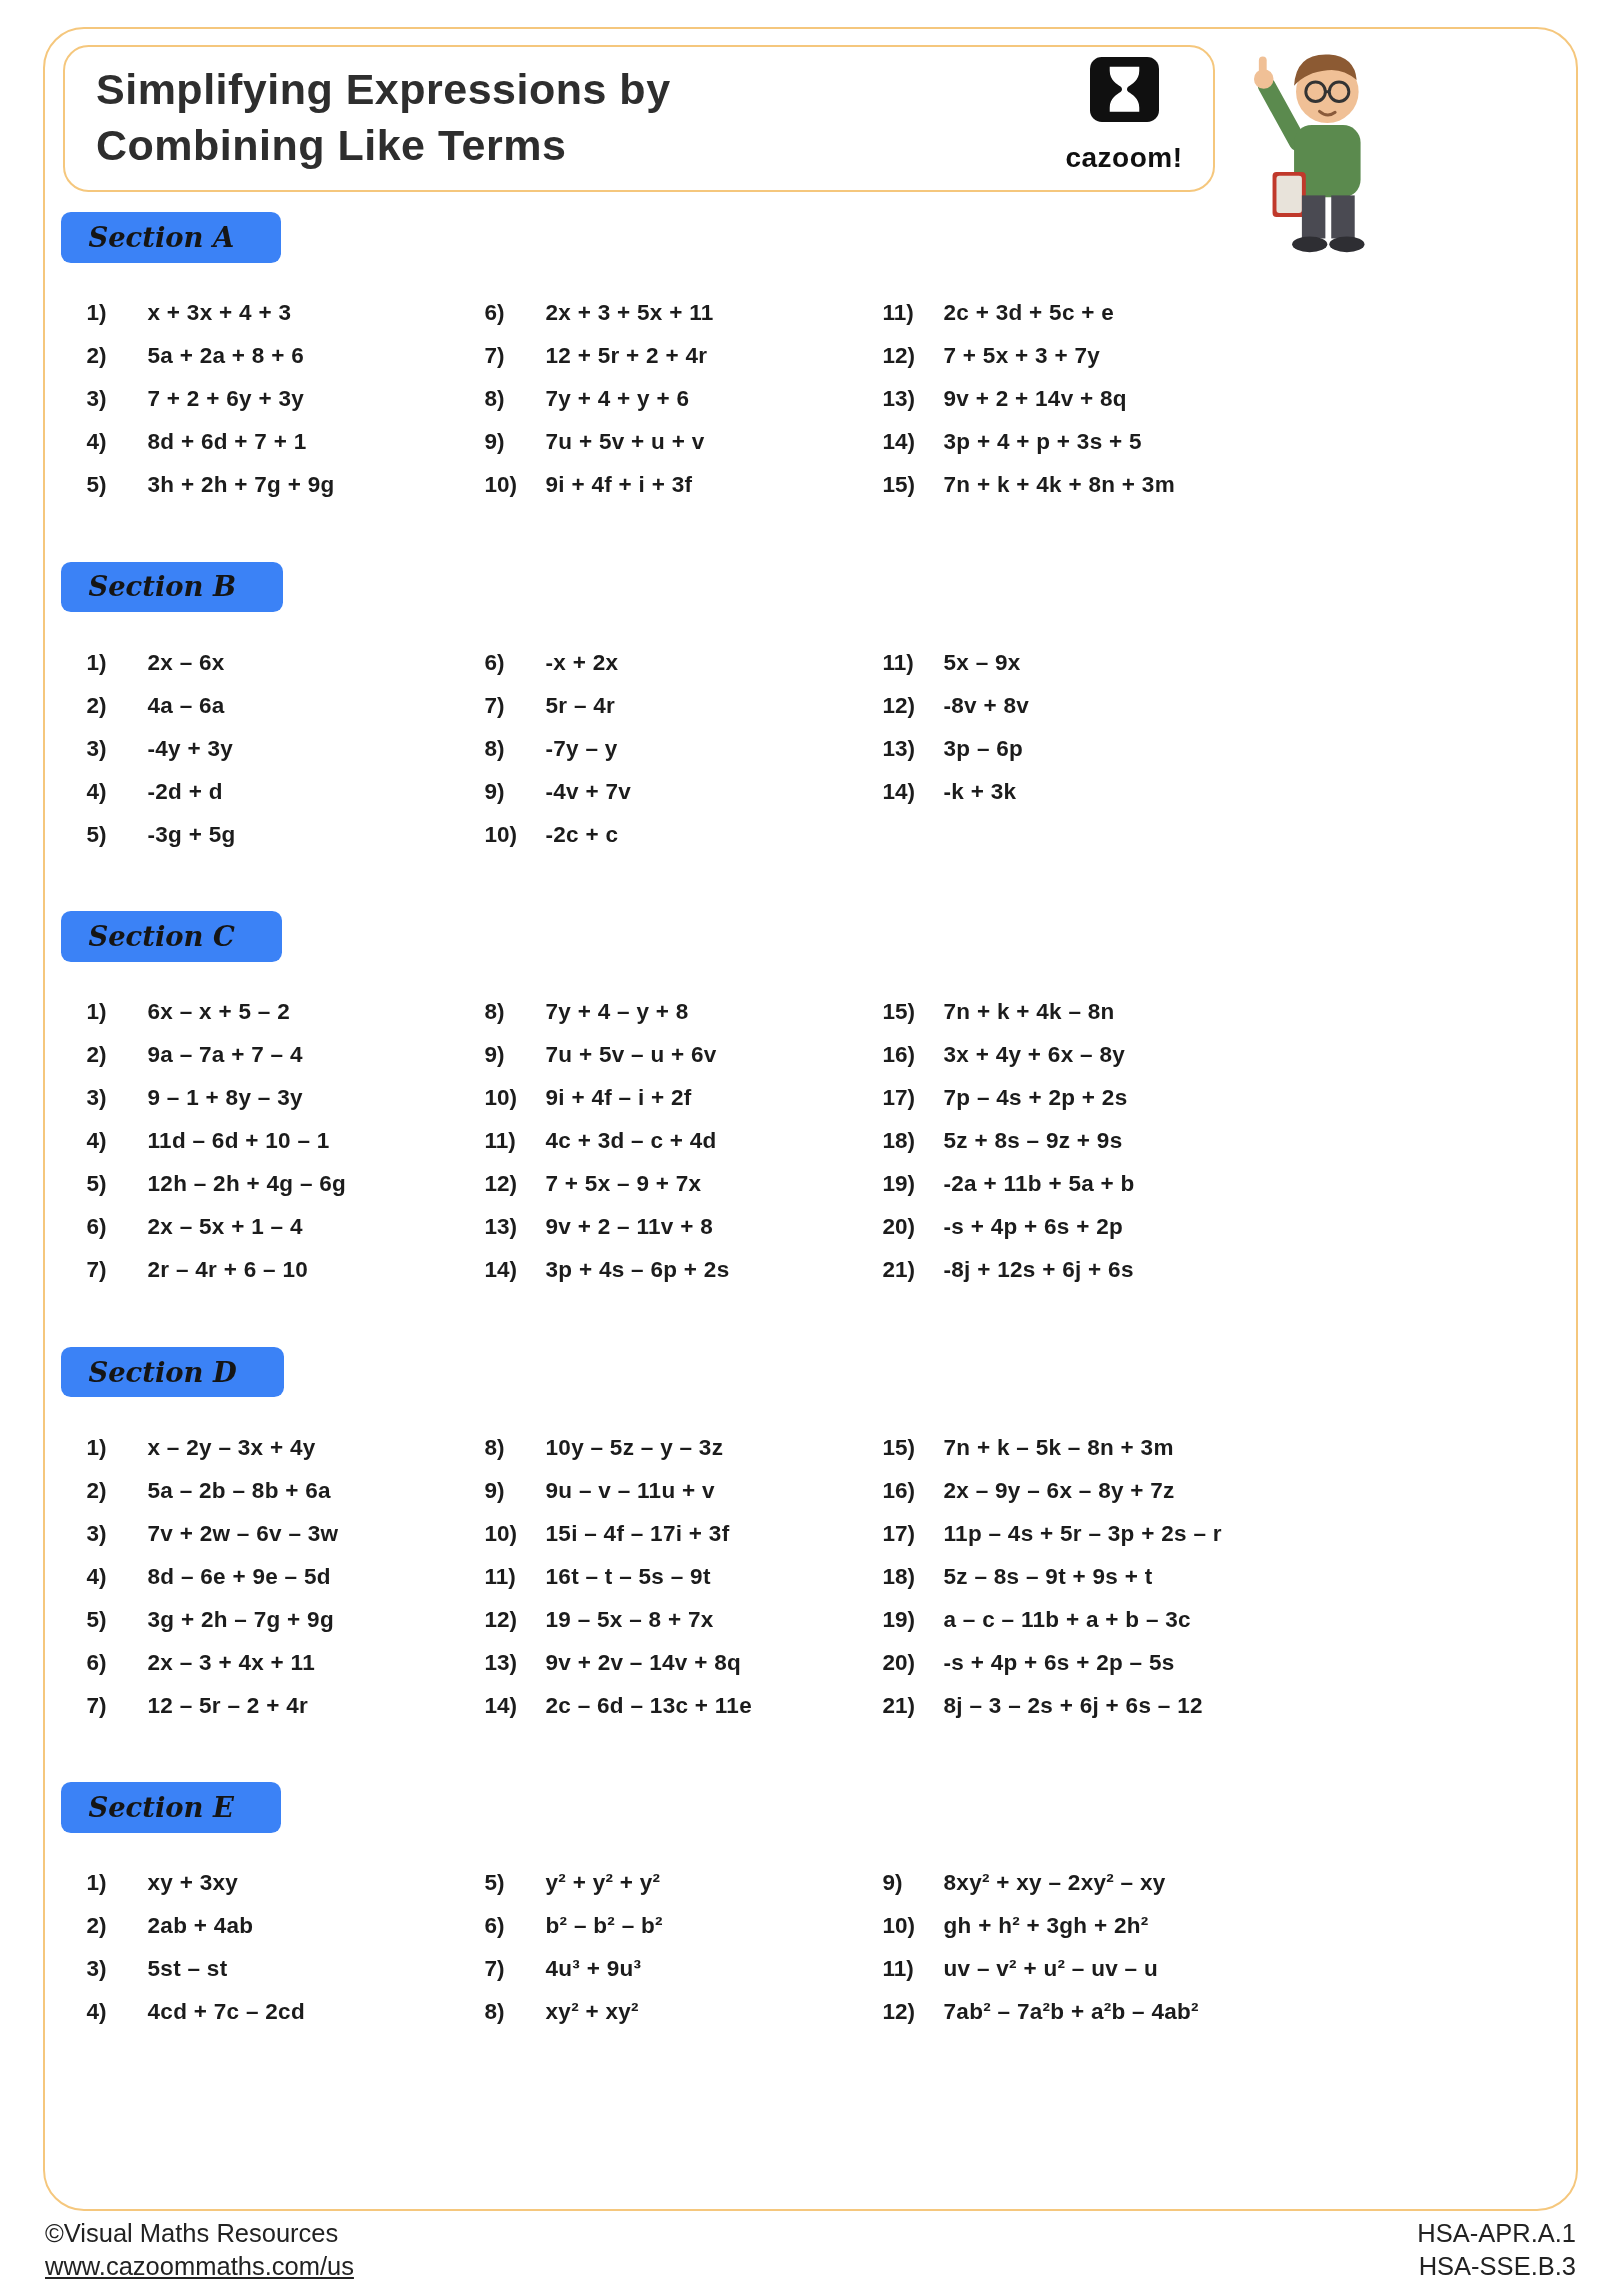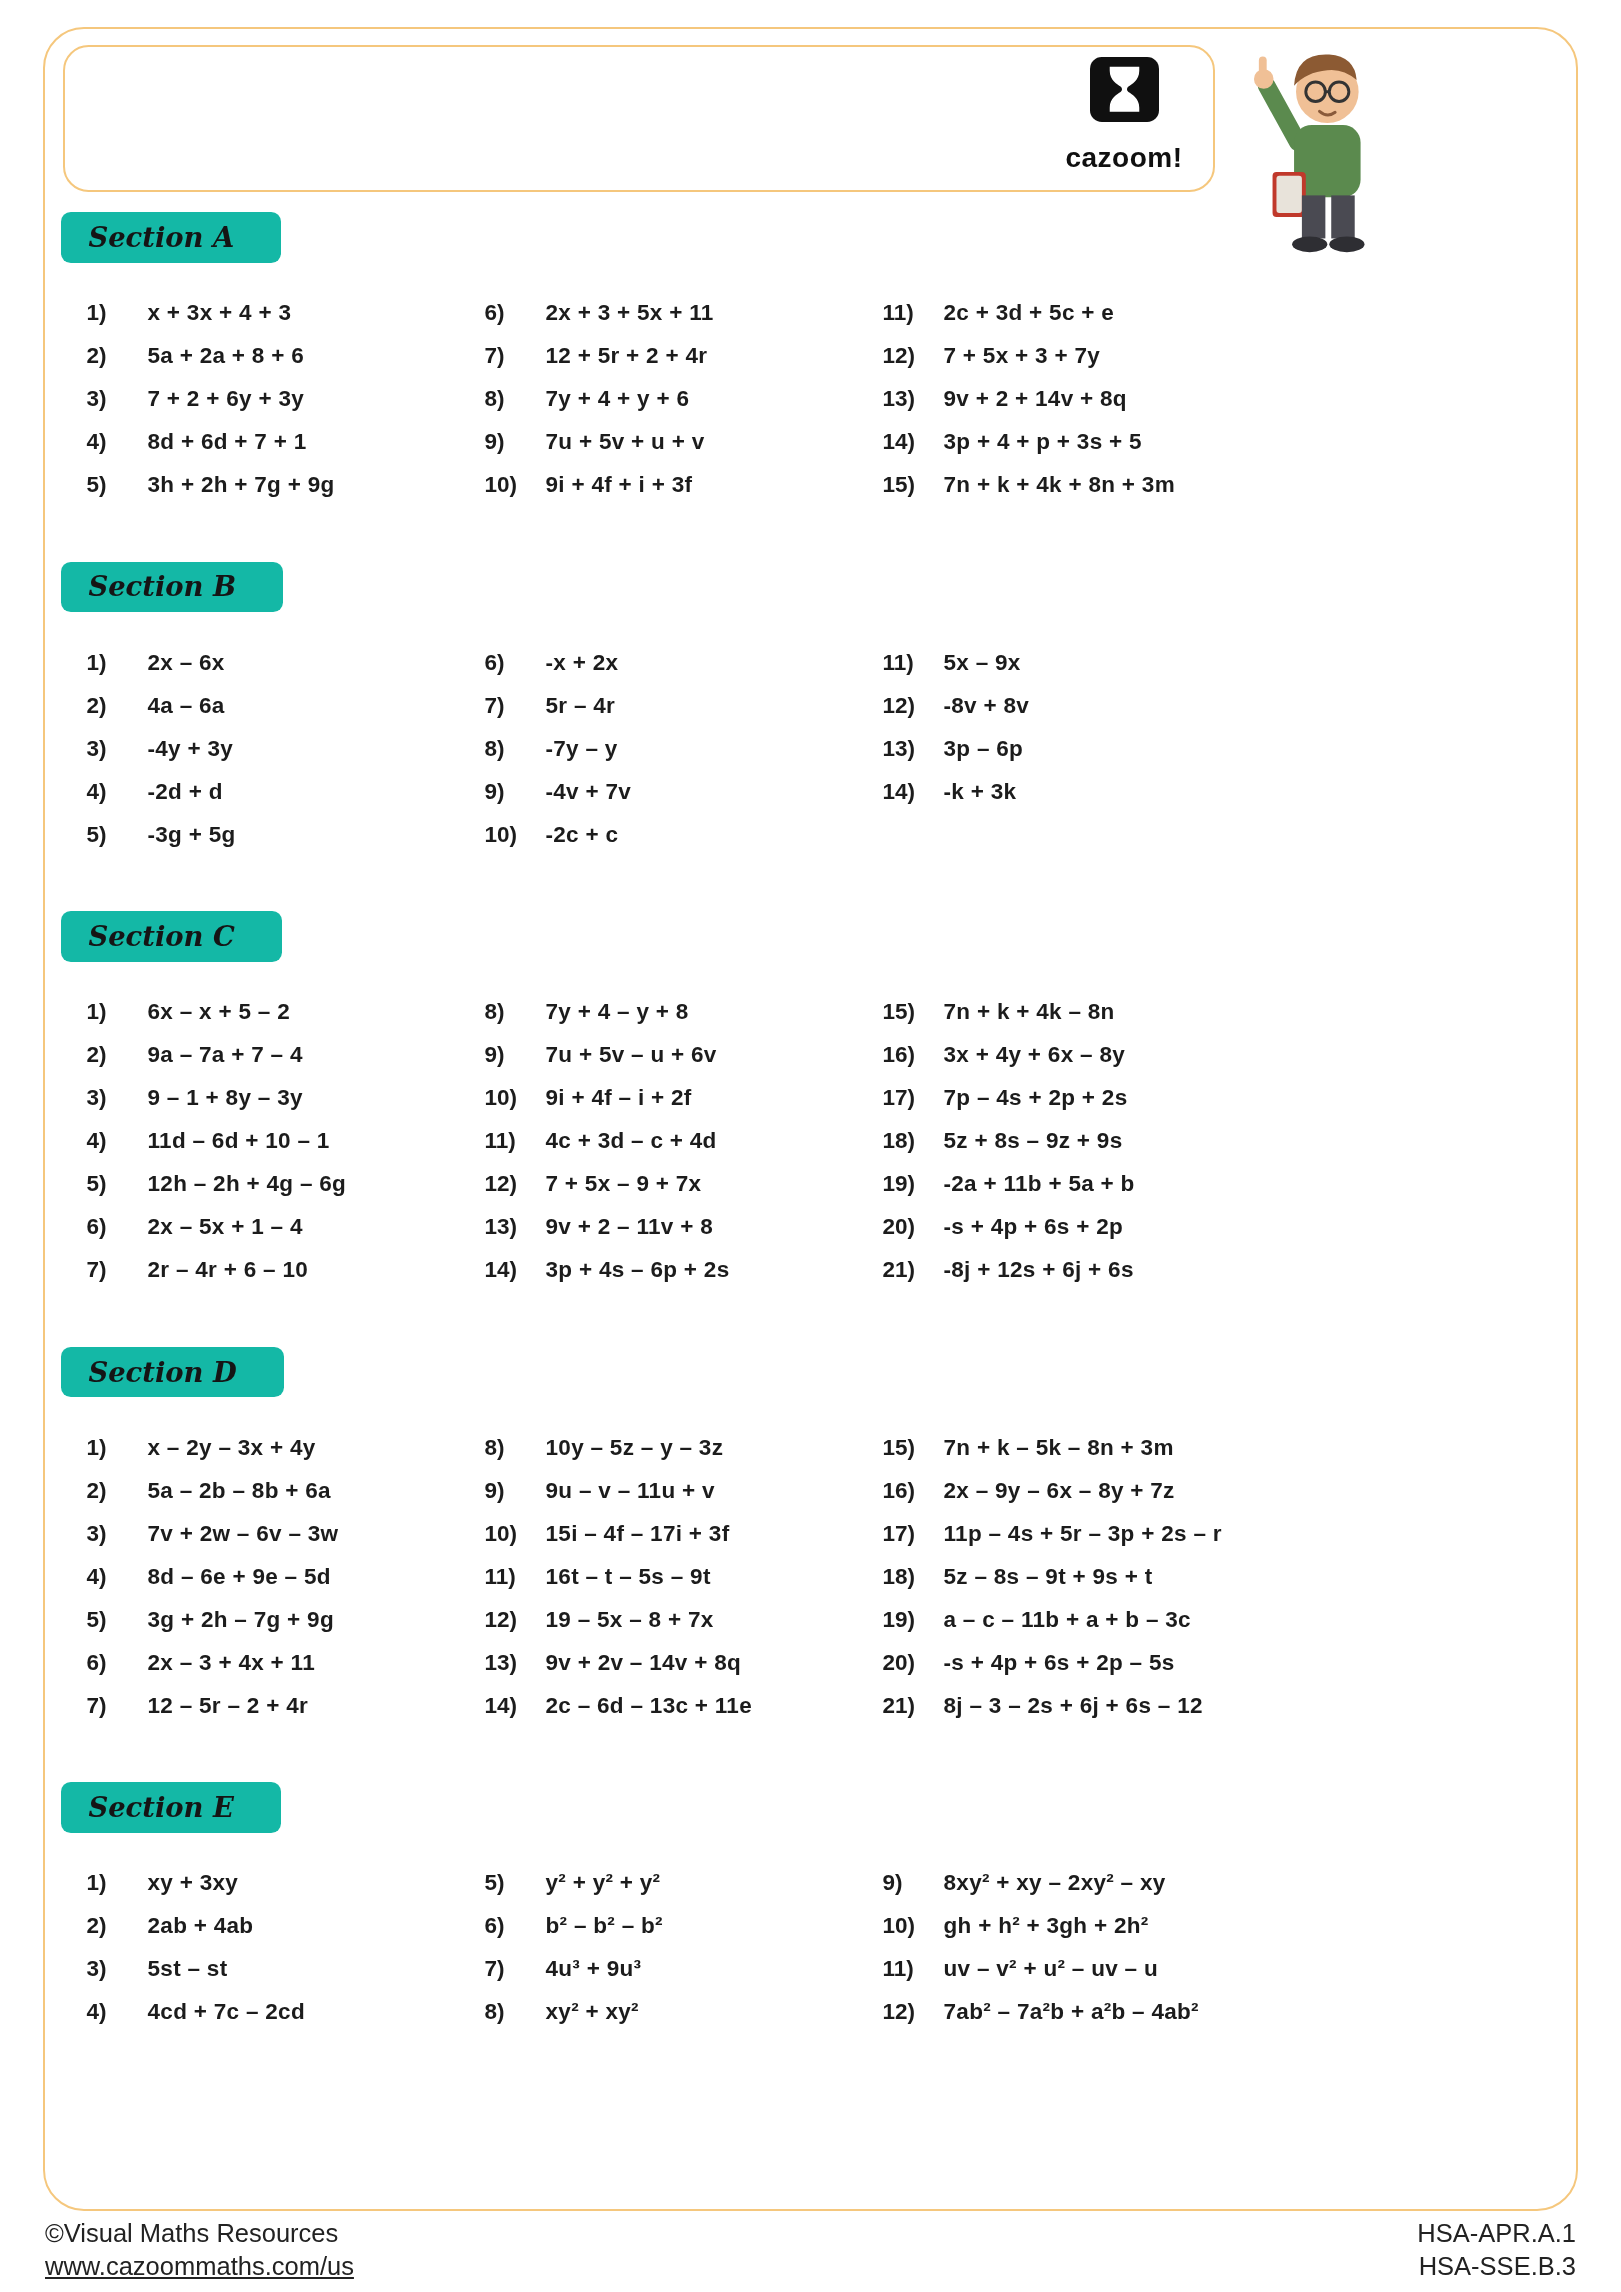--- a/index.html
+++ b/index.html
@@ -28,21 +28,21 @@
   .logo-icon {
     display:inline-block; width:69px; height:65px; background:#101010;
     border-radius:11.8px; position:relative;
   }
   .logo-text { font-size:28px; font-weight:800; color:#101010; margin-top:16px; letter-spacing:0.5px; }
   .teacher { position:absolute; left:1237px; top:35px; }
 
   .content { position:absolute; left:61px; top:212px; width:1502px; }
   .section { margin-bottom:55px; }
   .section-pill {
-    display:inline-block; background:#14b8a6; border-radius:9.8px;
+    display:inline-block; background:#3b82f6; border-radius:9.8px;
     padding:8.8px 47px 9.8px 27.4px; margin:0 0 29px 0;
   }
   .section-pill span {
     font-family:"DejaVu Serif", serif; font-style:italic; font-weight:bold;
     font-size:27.4px; color:#151515;
   }
   .problems { display:flex; margin-left:25.5px; }
   .col { width:398px; flex:0 0 auto; }
   .col:last-child { width:auto; flex:1 1 auto; }
   .prob { height:43px; display:flex; align-items:center; }
@@ -58,20 +58,24 @@
   .footer .center { text-align:center; }
   .footer .right { text-align:right; }
   .footer a.url { color:#222; text-decoration:underline; cursor:pointer; }
 </style>
 </head>
 <body>
 
 <div class="frame"></div>
 
 <div class="header-box">
+  <div class="title">
+    <div>Simplifying Expressions by</div>
+    <div>Combining Like Terms</div>
+  </div>
   <div class="logo-wrap">
     <span class="logo-icon">
       <svg width="69" height="65" viewBox="0 0 70 66">
         <path d="M20 10 h30 v4 c0 10 -8 14 -11 16 c-2 1.5 -2 4 0 5.5 c3 2 11 6 11 16 v4 h-30 v-4 c0 -10 8 -14 11 -16 c2 -1.5 2 -4 0 -5.5 c-3 -2 -11 -6 -11 -16 z" fill="#ffffff"></path>
       </svg>
     </span>
     <div class="logo-text">cazoom!</div>
   </div>
 </div>
 

